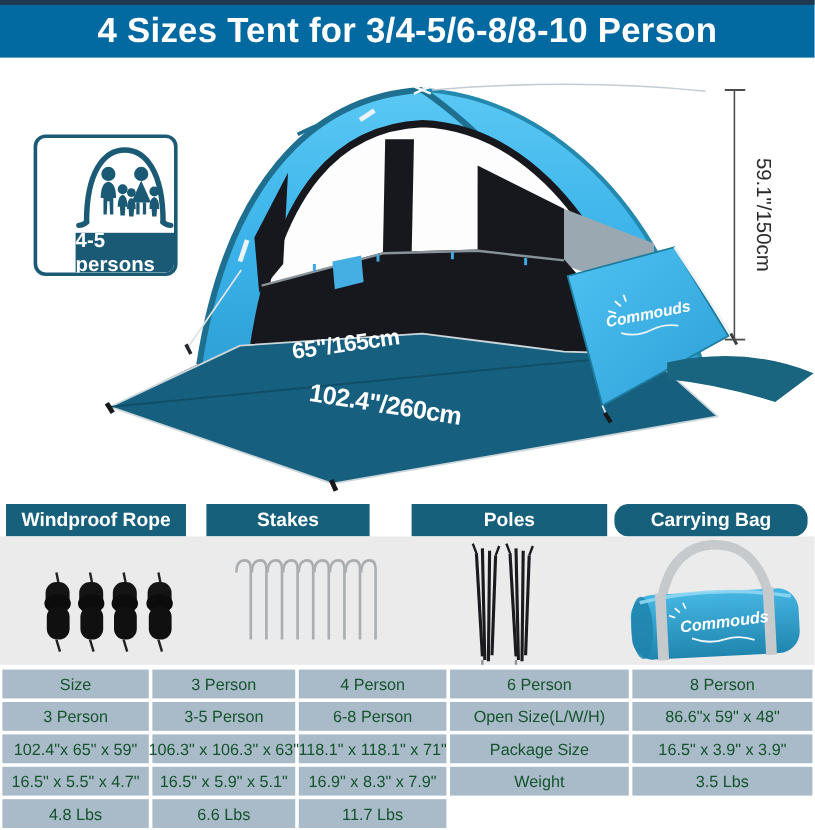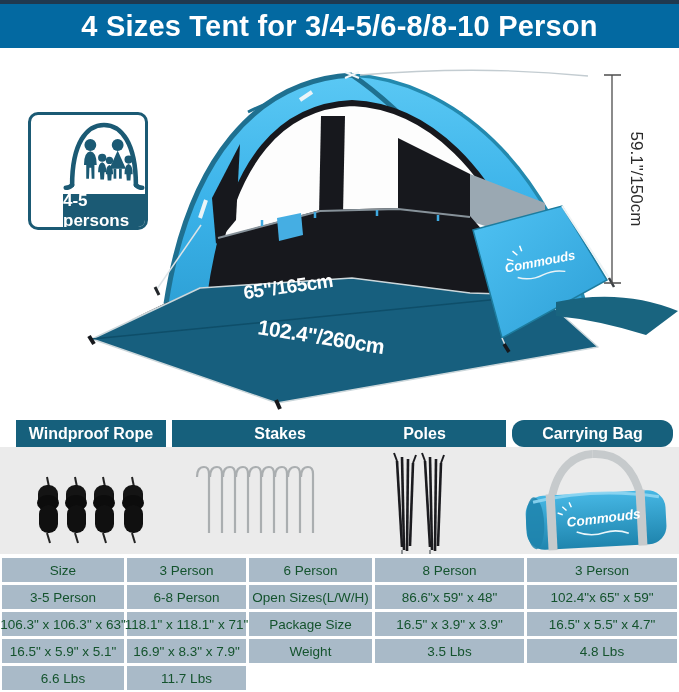--- a/index.html
+++ b/index.html
@@ -18,22 +18,22 @@
            box-sizing:border-box;padding-left:32px; }
   .badge-icon-area { height:79px; display:flex; align-items:center; justify-content:center; }
   .badge-label { height:33px; background:#1b5a74; color:#fff; font-weight:bold; font-size:17px;
                  display:flex; align-items:center; justify-content:center; }
 
   .tent-svg { position:absolute; left:0; top:48px; width:679px; height:367px; }
 
   
   .part-header { position:absolute; top:420px; height:27px; background:#16607c; color:#fff;
                  font-weight:bold; font-size:16px; display:flex; align-items:center; justify-content:center; }
-  .ph1 { left:5px;   width:150px;margin-left:11px; }
-  .ph2 { left:172px; width:136px;padding-left:40px; }
+  .ph1 { left:5px;   width:150px; }
+  .ph2 { left:172px; width:136px; }
   .ph3 { left:343px; width:163px;text-align:right; }
   .ph4 { left:512px; width:161px;border-radius:12px; }
   .parts-band { position:absolute; top:447px; left:0; width:679px; height:107px; background:#ebebeb; }
   .parts-band svg { display:block; width:679px; height:107px; }
 
   
   .spec-table { position:absolute; top:558px; left:2px; width:675px;
                 display:grid; grid-template-columns:122px 119px 123px 149px 150px;
                 grid-auto-rows:24px; gap:3px; }
   .cell { background:#a9bac8; color:#14532d; font-size:13.5px;
@@ -229,28 +229,29 @@
         <path d="M567,62 l-4,-4 M572,59 l-2,-5 M563,66 l-5,-2" stroke="#fff" stroke-width="1.4"></path>
         <text x="604" y="76" text-anchor="middle" font-size="13.5" font-style="italic" font-weight="bold" fill="#fff" transform="rotate(-4 604 76)">Commouds</text>
         <path d="M576,84 q14,6 28,2 q12,-3 24,2" stroke="#eaf6fa" stroke-width="1.6" fill="none"></path>
       </g>
     </svg>
   </div>
 
   <div class="spec-table">
     <div class="cell">Size</div>
     <div class="cell">3 Person</div>
+    <div class="cell">4 Person</div>
     <div class="cell">6 Person</div>
     <div class="cell">8 Person</div>
 
     <div class="cell">3 Person</div>
     <div class="cell">3-5 Person</div>
     <div class="cell">6-8 Person</div>
 
-    <div class="cell">Open Sizes(L/W/H)</div>
+    <div class="cell">Open Size(L/W/H)</div>
     <div class="cell">86.6"x 59" x 48"</div>
     <div class="cell">102.4"x 65" x 59"</div>
     <div class="cell">106.3" x 106.3" x 63"</div>
     <div class="cell">118.1" x 118.1" x 71"</div>
 
     <div class="cell">Package Size</div>
     <div class="cell">16.5" x 3.9" x 3.9"</div>
     <div class="cell">16.5" x 5.5" x 4.7"</div>
     <div class="cell">16.5" x 5.9" x 5.1"</div>
     <div class="cell">16.9" x 8.3" x 7.9"</div>

